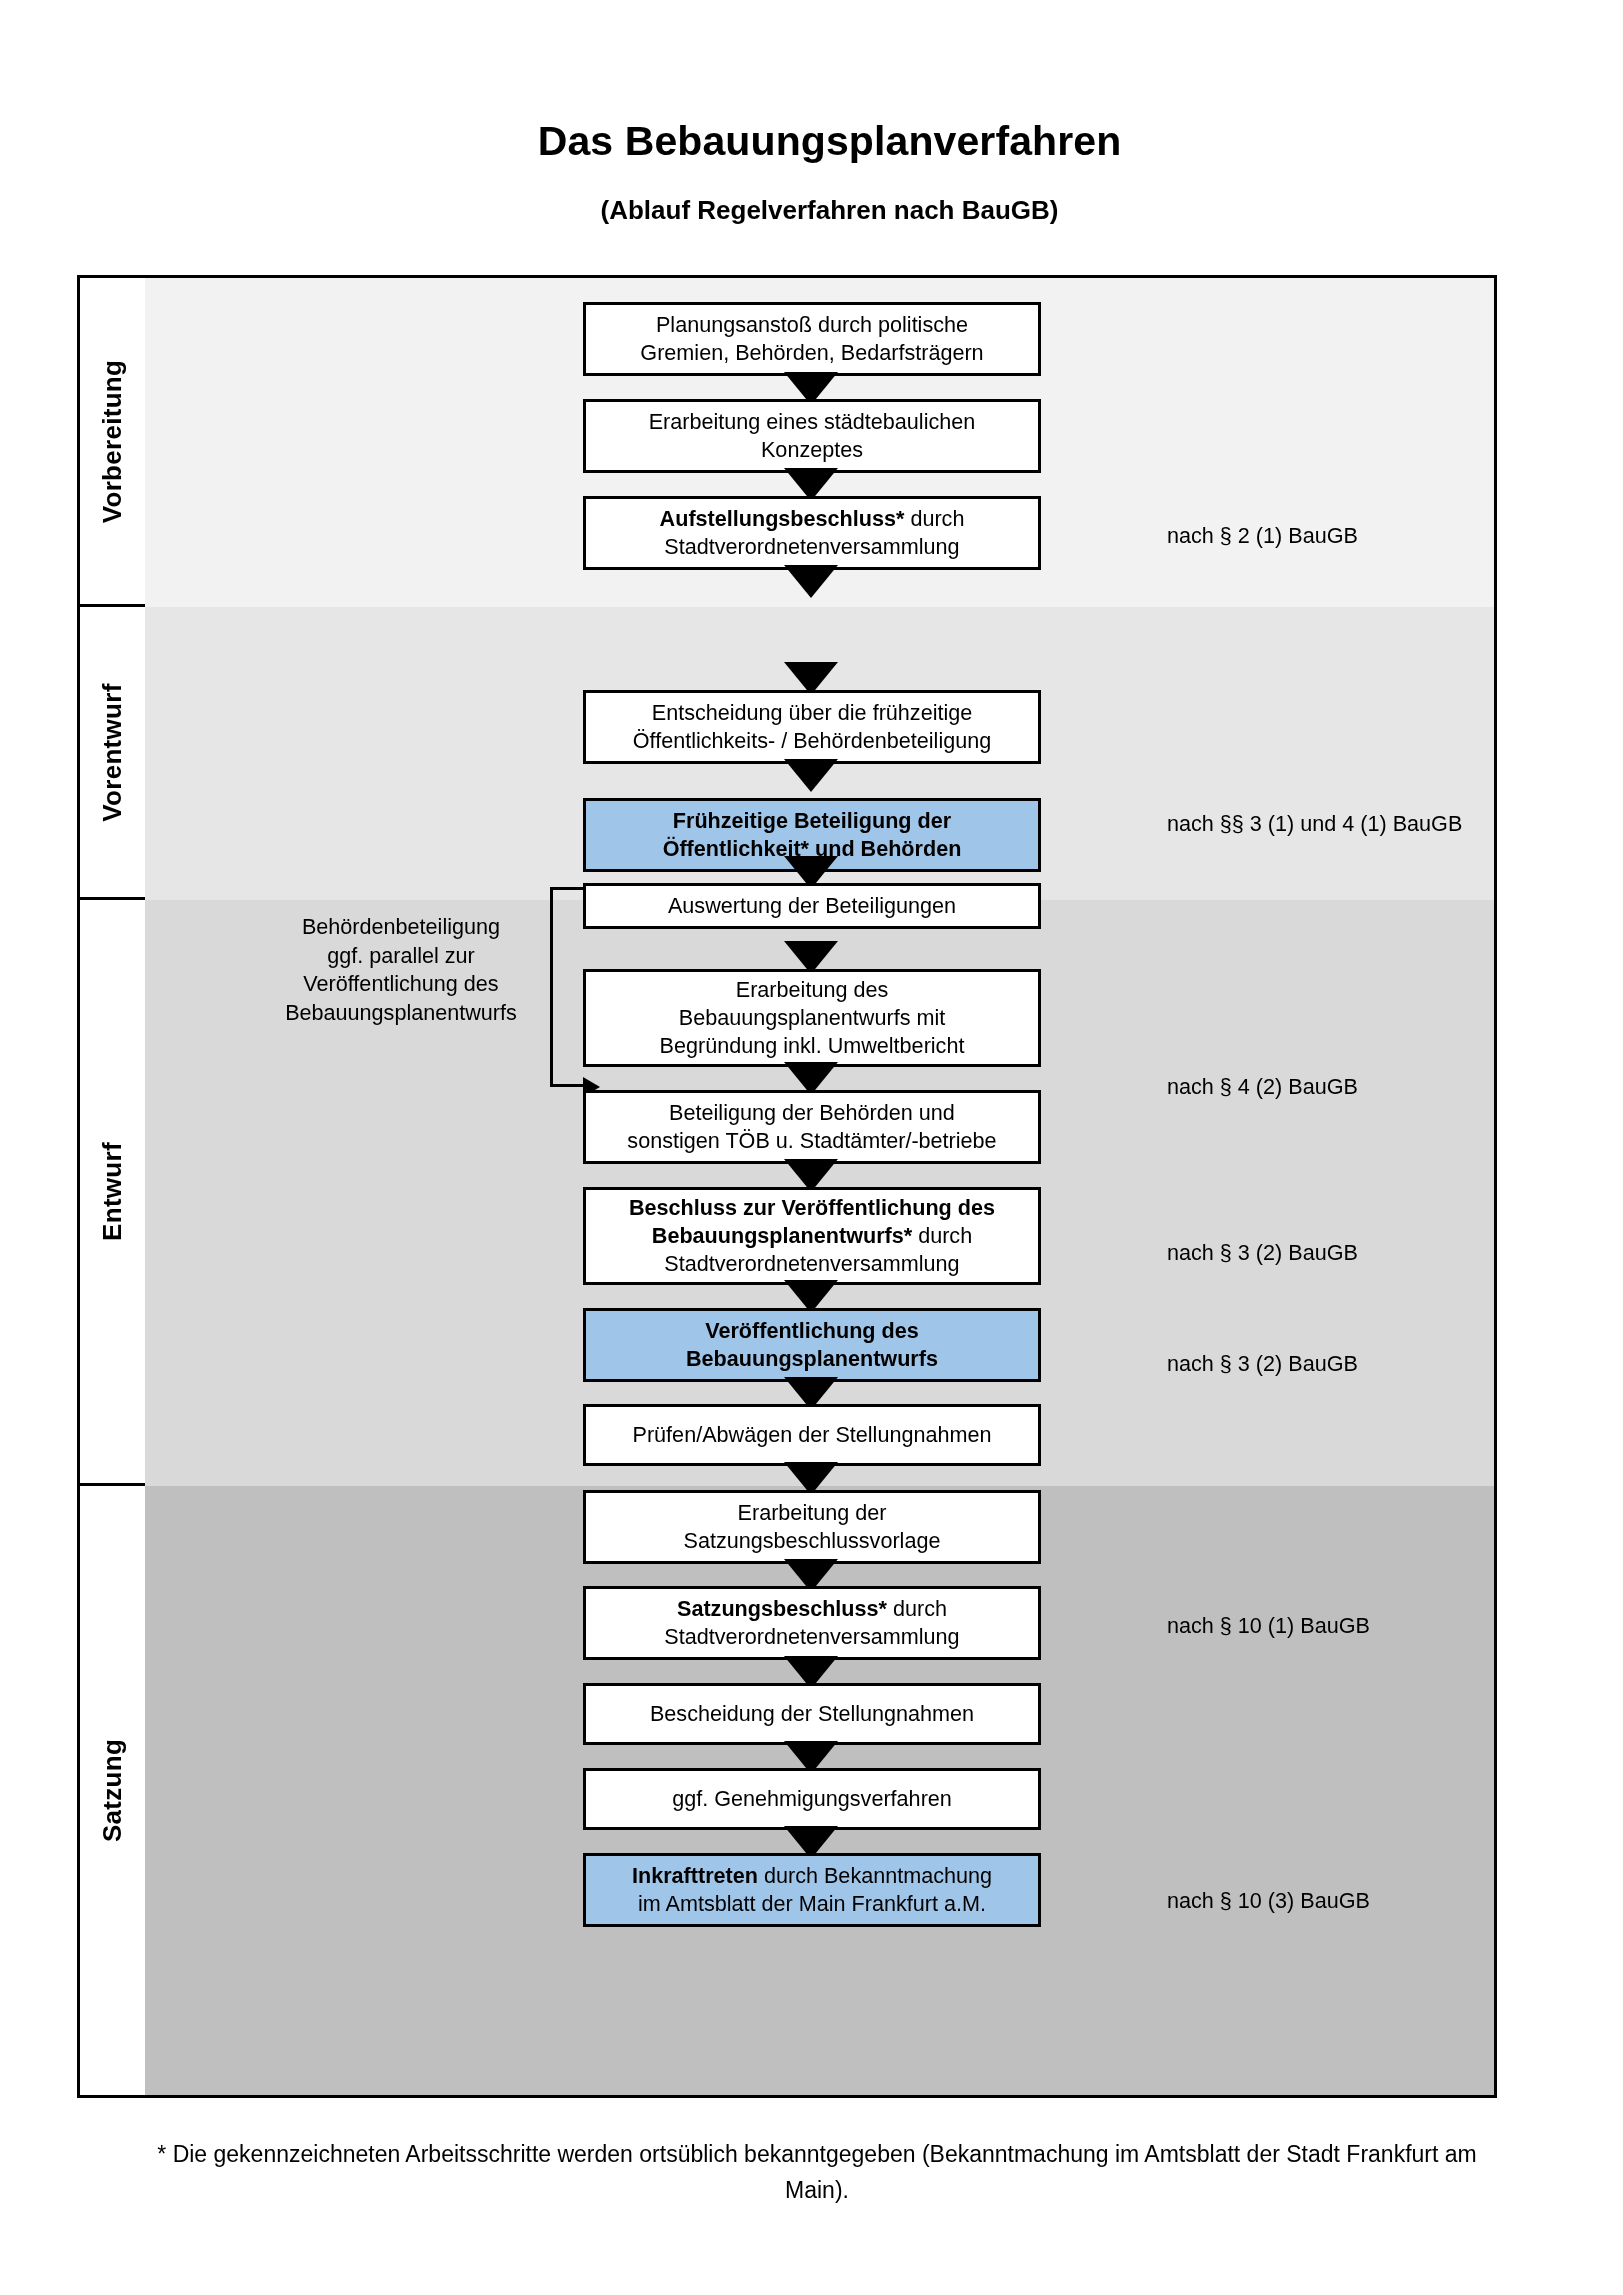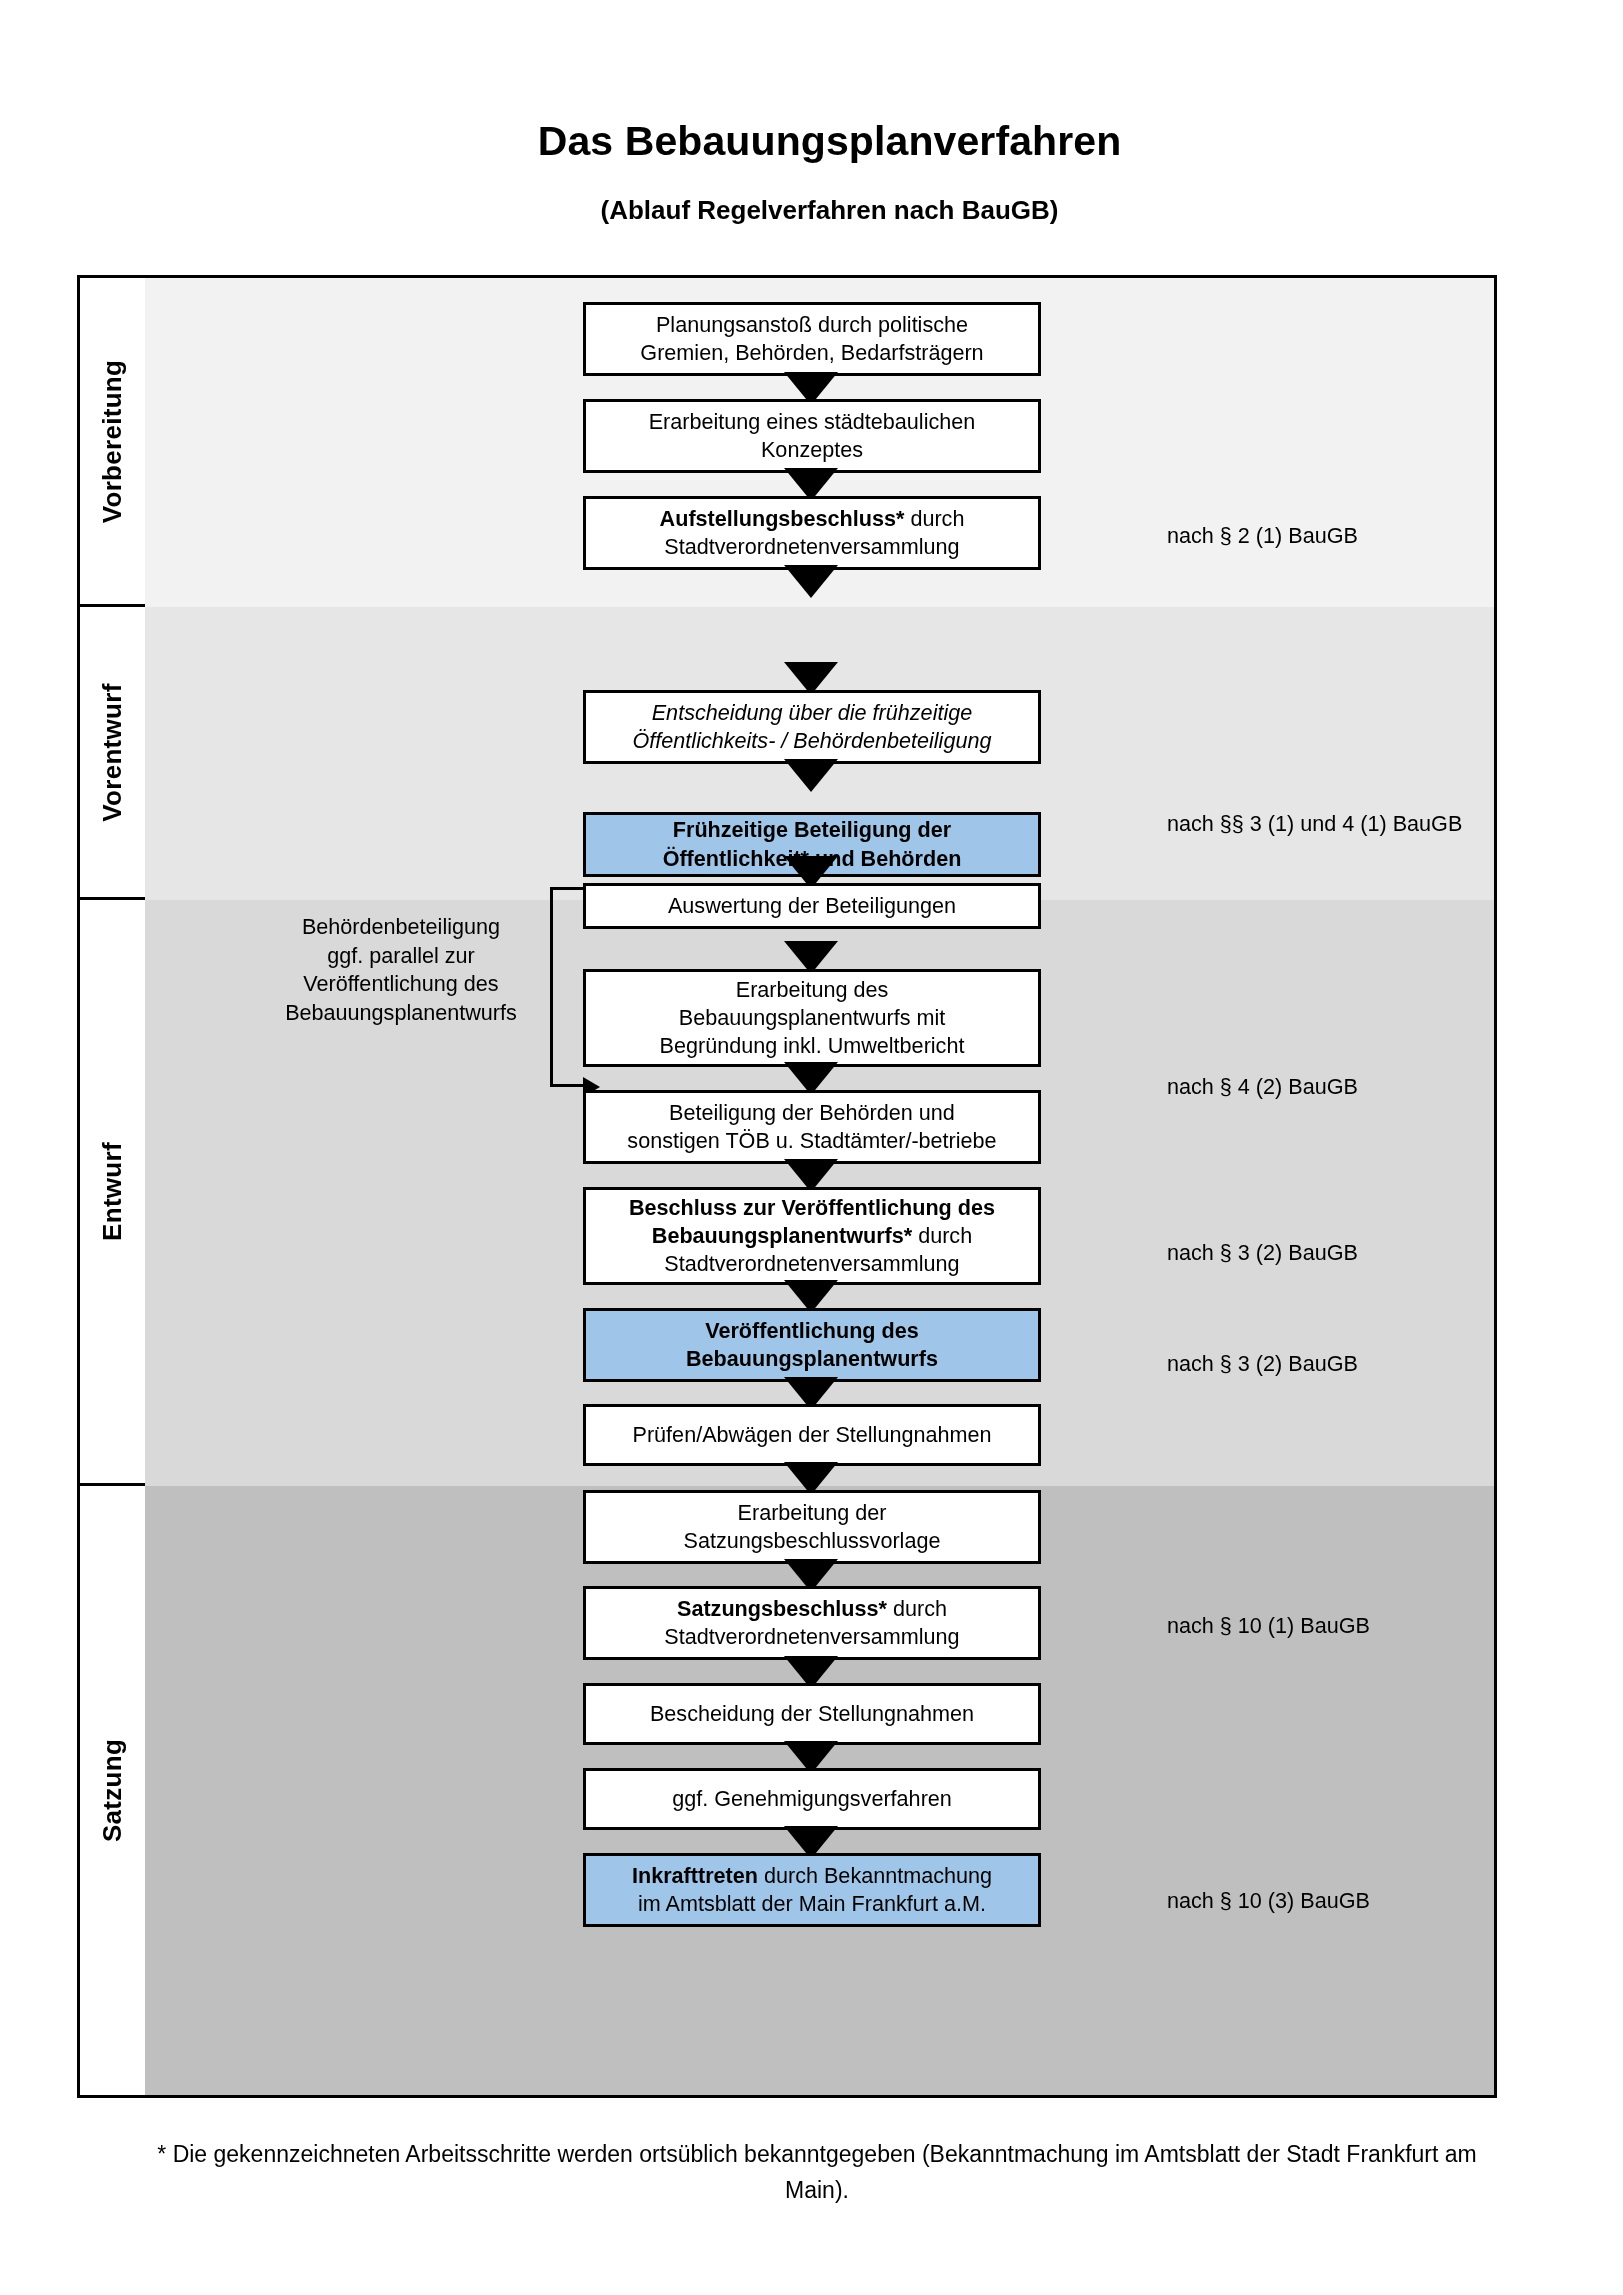--- a/index.html
+++ b/index.html
@@ -172,29 +172,29 @@
   <div class="flowbox" style="top:218px;height:74px;">
     <div>
       <b>Aufstellungsbeschluss*</b><span> durch</span><br>
       <span>Stadtverordnetenversammlung</span>
     </div>
   </div>
   <div class="arrow" style="top:287px;"></div>
 
   <div class="arrow" style="top:384px;"></div>
 
-  <div class="flowbox" style="top:412px;height:74px;font-style:italic;">
+  <div class="flowbox" style="top:412px;height:74px;">
     <div>
       <span>Entscheidung über die frühzeitige</span><br>
       <span>Öffentlichkeits- / Behördenbeteiligung</span>
     </div>
   </div>
   <div class="arrow" style="top:481px;"></div>
 
-  <div class="flowbox blue" style="top:534px;height:65px;">
+  <div class="flowbox blue" style="top:520px;height:74px;">
     <div>
       <b>Frühzeitige Beteiligung der</b><br>
       <b>Öffentlichkeit* und Behörden</b>
     </div>
   </div>
   <div class="arrow" style="top:578px;"></div>
 
   <div class="flowbox" style="top:605px;height:46px;">
     <div>
       <span>Auswertung der Beteiligungen</span>

